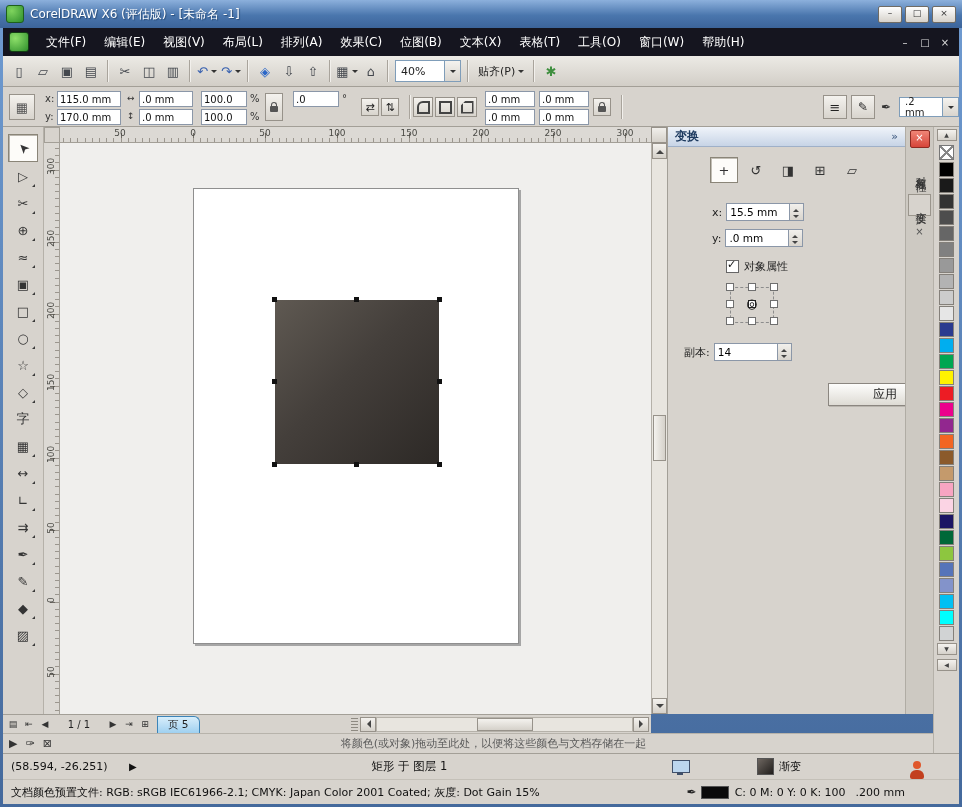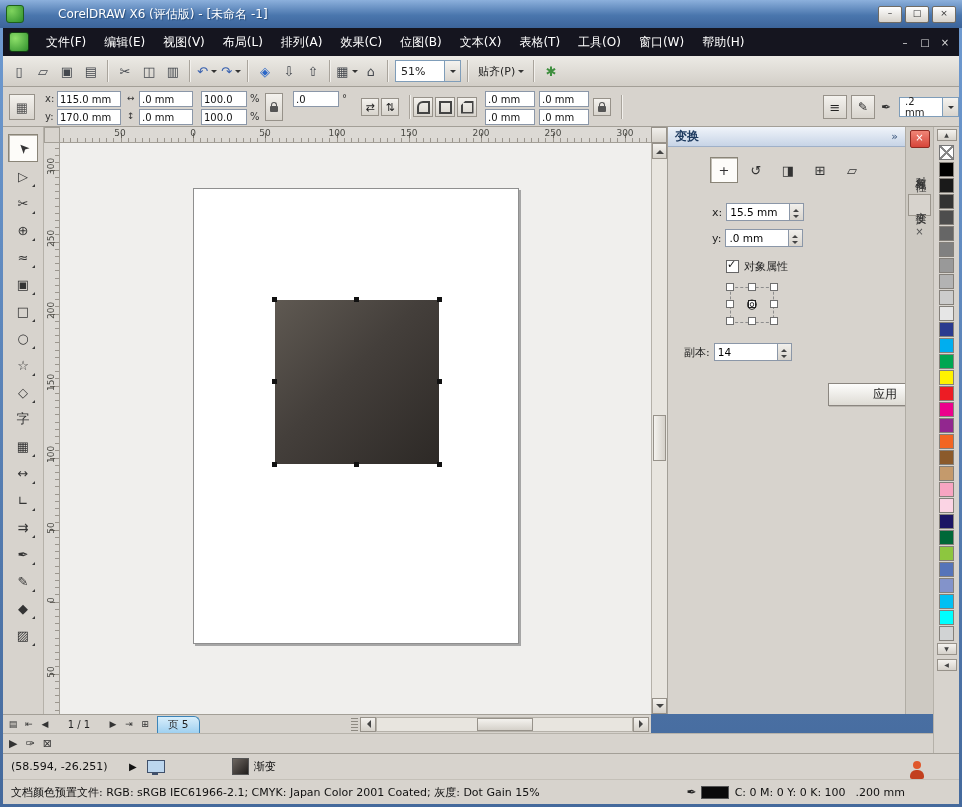--- a/index.html
+++ b/index.html
@@ -1,20 +1,20 @@
 <!DOCTYPE html>
 <html><head>
 <meta charset="utf-8">
 <style>
   html,body{margin:0;padding:0;background:#888;}
   .app{position:relative;width:962px;height:807px;background:linear-gradient(#6f9bd1,#44699c);
        font-family:"DejaVu Sans","Liberation Sans",sans-serif;overflow:hidden;font-size:11px;color:#222;}
   
   #titlebar{position:absolute;left:0;top:0;width:962px;height:28px;
-    background:linear-gradient(#8cb0dc,#4a76ad 55%,#3c649a);display:flex;align-items:center;padding:0 6px;box-sizing:border-box;gap:28px;}
+    background:linear-gradient(#8cb0dc,#4a76ad 55%,#3c649a);display:flex;align-items:center;padding:0 6px;box-sizing:border-box;}
   .applogo{width:16px;height:16px;border-radius:3px;background:radial-gradient(circle at 30% 30%,#7fd45e,#2f8f2c);border:1px solid #1d5f1c;margin-right:6px;}
   .title{color:#fff;font-size:12px;text-shadow:1px 1px 1px #2a4d78;flex:1;white-space:nowrap;}
   .winbtns{display:flex;}
   .wbtn{width:22px;height:15px;margin-left:3px;background:linear-gradient(#fefefe,#d6d2cb);border:1px solid #6f6b64;border-radius:2px;
         font-size:9px;line-height:13px;text-align:center;color:#333;}
   
   #menubar{position:absolute;left:3px;top:28px;width:956px;height:28px;background:#15151f;display:flex;align-items:center;padding:0 4px;box-sizing:border-box;}
   .menulogo{width:18px;height:18px;border-radius:3px;background:radial-gradient(circle at 30% 30%,#8ee06a,#2f8f2c);border:1px solid #123f12;margin:0 8px 0 2px;}
   .mitem{color:#fff;font-size:12px;padding:4px 9px;white-space:nowrap;}
   .docbtns{margin-left:auto;display:flex;align-items:center;}
@@ -225,21 +225,21 @@
     <span class="sep"></span>
     <span class="tbn">
         <span>▦</span>
         <i class="dda"></i>
       </span>
     <span class="tbn">
         <span>⌂</span>
       </span>
     <span class="sep"></span>
     <span class="combo">
-      <span class="cval">51%</span>
+      <span class="cval">40%</span>
       <span class="carr">
           <b></b>
         </span>
     </span>
     <span class="sep"></span>
     <span class="snapbtn">
       <span>贴齐(P)</span>
       <i class="dda"></i>
     </span>
     <span class="sep"></span>
@@ -543,25 +543,27 @@
     </span>
     <span class="hsr">
         <b></b>
       </span>
   </div>
 
   <div id="hintbar">
     <span class="hic">▶</span>
     <span class="hic">✑</span>
     <span class="hic">⊠</span>
+    <span class="hinttext">将颜色(或对象)拖动至此处，以便将这些颜色与文档存储在一起</span>
   </div>
 
   <div id="status1">
     <span class="coords">(58.594, -26.251)</span>
     <span class="ptr">▶</span>
+    <span class="objinfo">矩形 于 图层 1</span>
     <span class="monitor"></span>
     <span class="fillsw"></span>
     <span class="filllabel">渐变</span>
   </div>
 
   <div id="status2">
     <span class="profile">文档颜色预置文件: RGB: sRGB IEC61966-2.1; CMYK: Japan Color 2001 Coated; 灰度: Dot Gain 15%</span>
     <span class="penic">✒</span>
     <span class="outsw"></span>
     <span class="outvals">C: 0 M: 0 Y: 0 K: 100</span>

